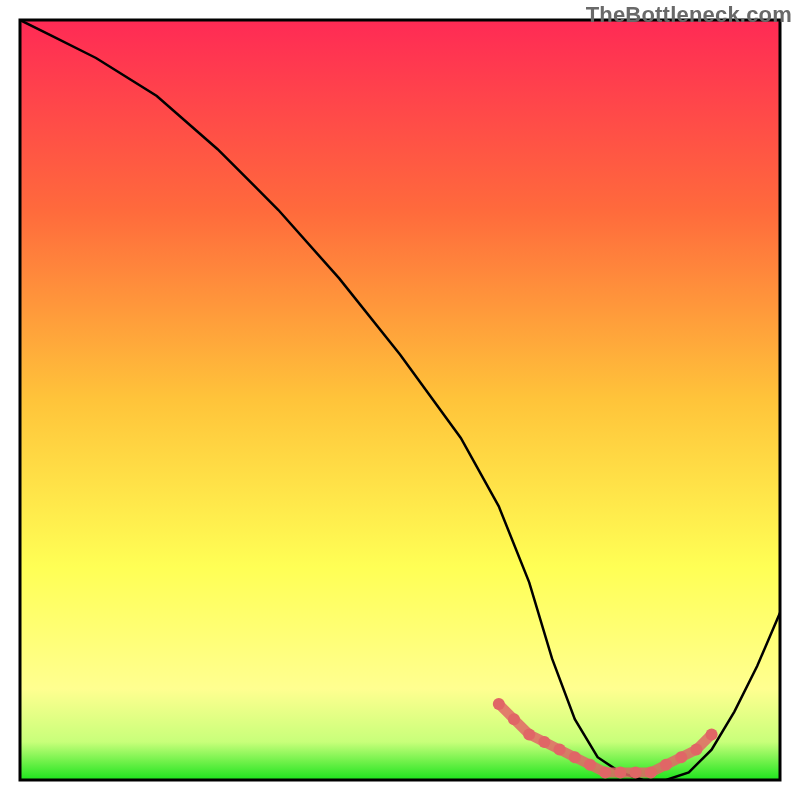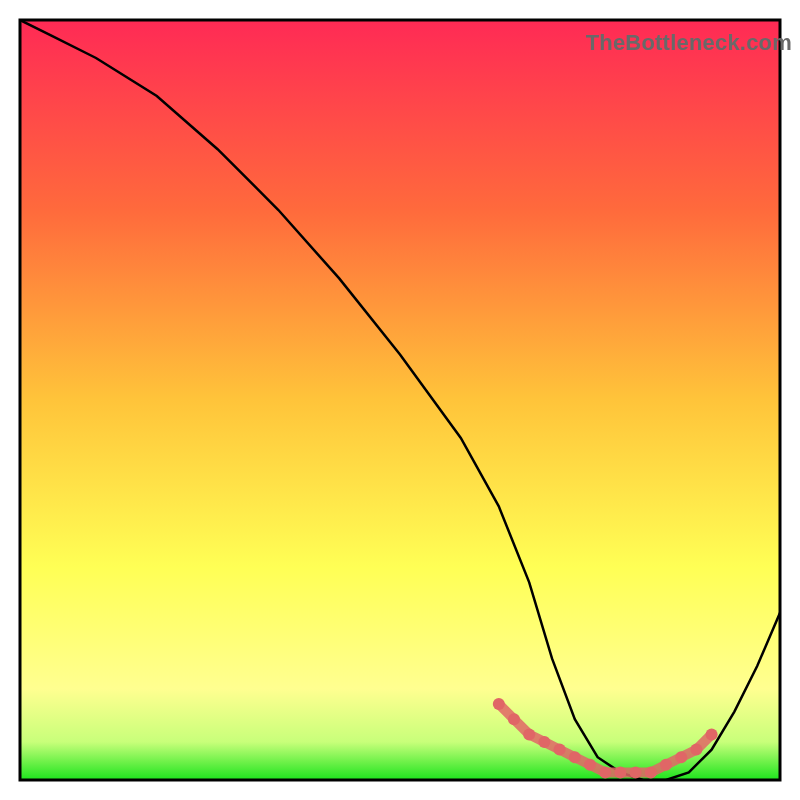--- a/index.html
+++ b/index.html
@@ -17,21 +17,20 @@
   }
   .watermark {
     position: absolute;
     top: 2px;
     right: 8px;
     font-size: 22px;
     font-weight: bold;
     color: #696969;
     z-index: 3;
     letter-spacing: 0.2px;
-    margin-top: 28px;
   }
   svg {
     display: block;
   }
 </style>
 </head>
 <body>
 
 <div class="chart-container">
   <div class="watermark">TheBottleneck.com</div>

